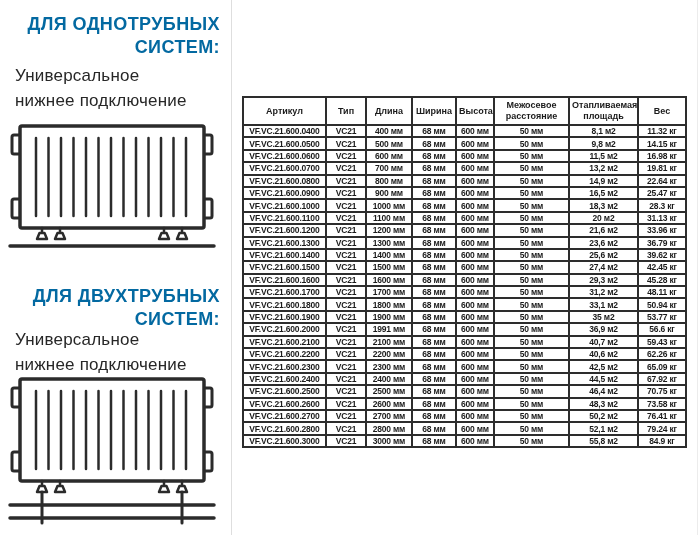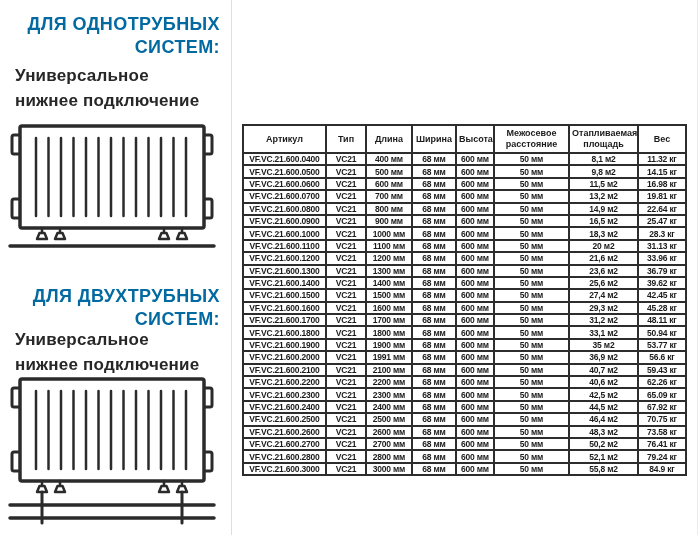--- a/index.html
+++ b/index.html
@@ -21,38 +21,37 @@
   
   .left-panel { position:absolute; left:0; top:0; width:231px; height:535px; }
   .section-title {
     position:absolute; left:8px; width:212px;
     font-size:18px; font-weight:800; letter-spacing:.4px;
     line-height:23px; text-align:right; color:#0369a1;
     white-space:pre-line;
   }
   .section-sub {
     position:absolute; left:15px; width:212px;
-    font-size:17px; font-weight:700; letter-spacing:.2px;
+    font-size:17px; font-weight:400; letter-spacing:.2px;
     line-height:25px; text-align:left; color:#272727;
     white-space:pre-line;
   }
   .t1 { top:13px; }
   .s1 { top:63px; }
   .d1 { position:absolute; left:6px; top:110px; }
   .t2 { top:277px;margin-top:8px; }
   .s2 { top:327px; }
   .d2 { position:absolute; left:6px; top:371px; }
 
   
   table.spec {
     position:absolute; left:242px; top:96px;
     width:443px;
     border-collapse:collapse; table-layout:fixed;
     background:#fff;
-    margin-top:28px;
   }
   table.spec th, table.spec td {
     border:2px solid #2d2d2d;
     text-align:center; vertical-align:middle;
     font-weight:700; color:#1b1b1b;
     overflow:hidden; white-space:nowrap;
   }
   table.spec th {
     font-size:9px; line-height:11px;
     height:28px; padding:1px 2px;

